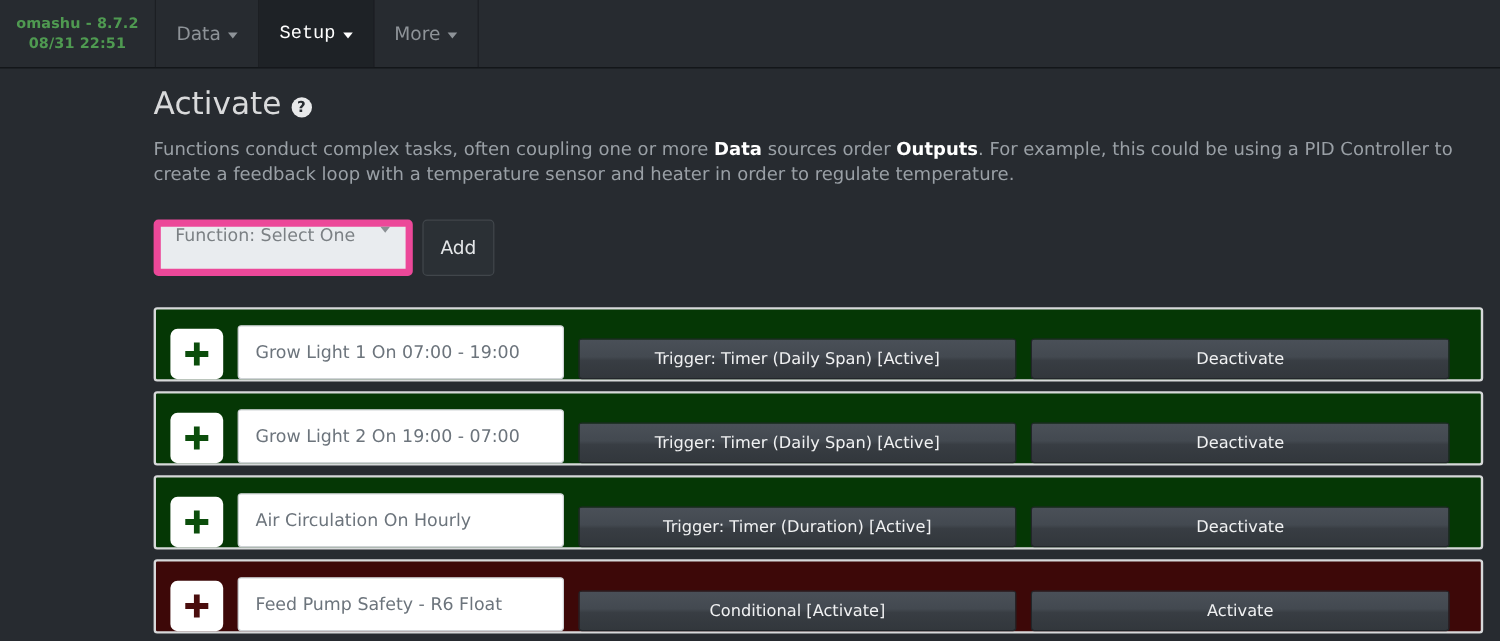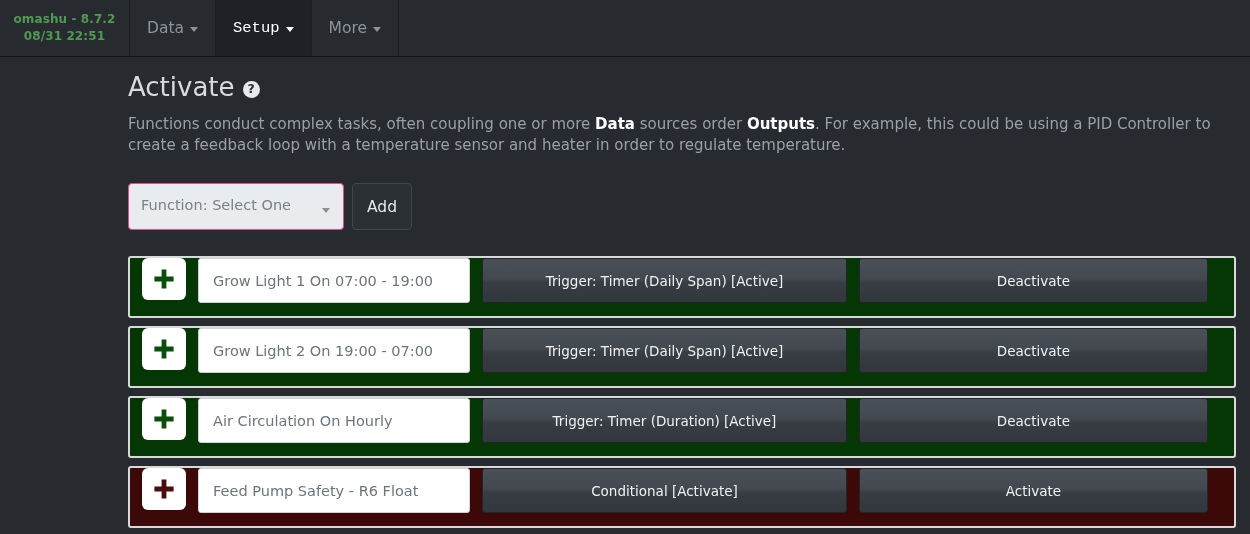--- a/index.html
+++ b/index.html
@@ -107,25 +107,25 @@
   .addbar {
     display: flex;
     align-items: stretch;
     gap: 8px;
     margin-bottom: 26px;
   }
   .select-box {
     width: 216px;
     height: 47px;
     background: #e9ecef;
-    border: 1px solid #ec4899;
+    border: 6px solid #ec4899;
     border-radius: 4px;
     display: flex;
-    align-items: flex-end;
-    padding: 16px 12px;
+    align-items: flex-start;
+    padding: 0 12px;
     color: #7b8084;
     font-size: 14.5px;
     cursor: pointer;
     position: relative;
   }
   .select-box .sel-caret {
     position: absolute;
     right: 13px;
     width: 0; height: 0;
     border-left: 4.5px solid transparent;
@@ -147,21 +147,21 @@
   }
 
   
   .fn-list { display: flex; flex-direction: column; gap: 8px; }
 
   .fn-row {
     height: 62px;
     border: 2px solid #d7d9da;
     border-radius: 3px;
     display: flex;
-    align-items: flex-start;
+    align-items: flex-end;
     padding: 0 6px;
     gap: 6px;
   }
   .fn-row.active   { background: #053705; }
   .fn-row.inactive { background: #3d0808; }
 
   .plus-btn {
     width: 44px; height: 42px;
     background: #ffffff;
     border-radius: 6px;
@@ -183,21 +183,21 @@
     display: flex;
     align-items: center;
     padding: 0 14px;
     color: #6c747c;
     font-size: 14.5px;
     margin-left: 6px;
     cursor: text;
   }
 
   .fn-btn {
-    height: 45px;
+    height: 34px;
     border: 1px solid #22262a;
     border-radius: 3px;
     background: linear-gradient(to bottom, #4a5058 0%, #434950 45%, #383d43 55%, #32373c 100%);
     color: #f0f1f2;
     font-size: 13.5px;
     display: flex;
     align-items: center;
     justify-content: center;
     cursor: pointer;
     text-align: center;

